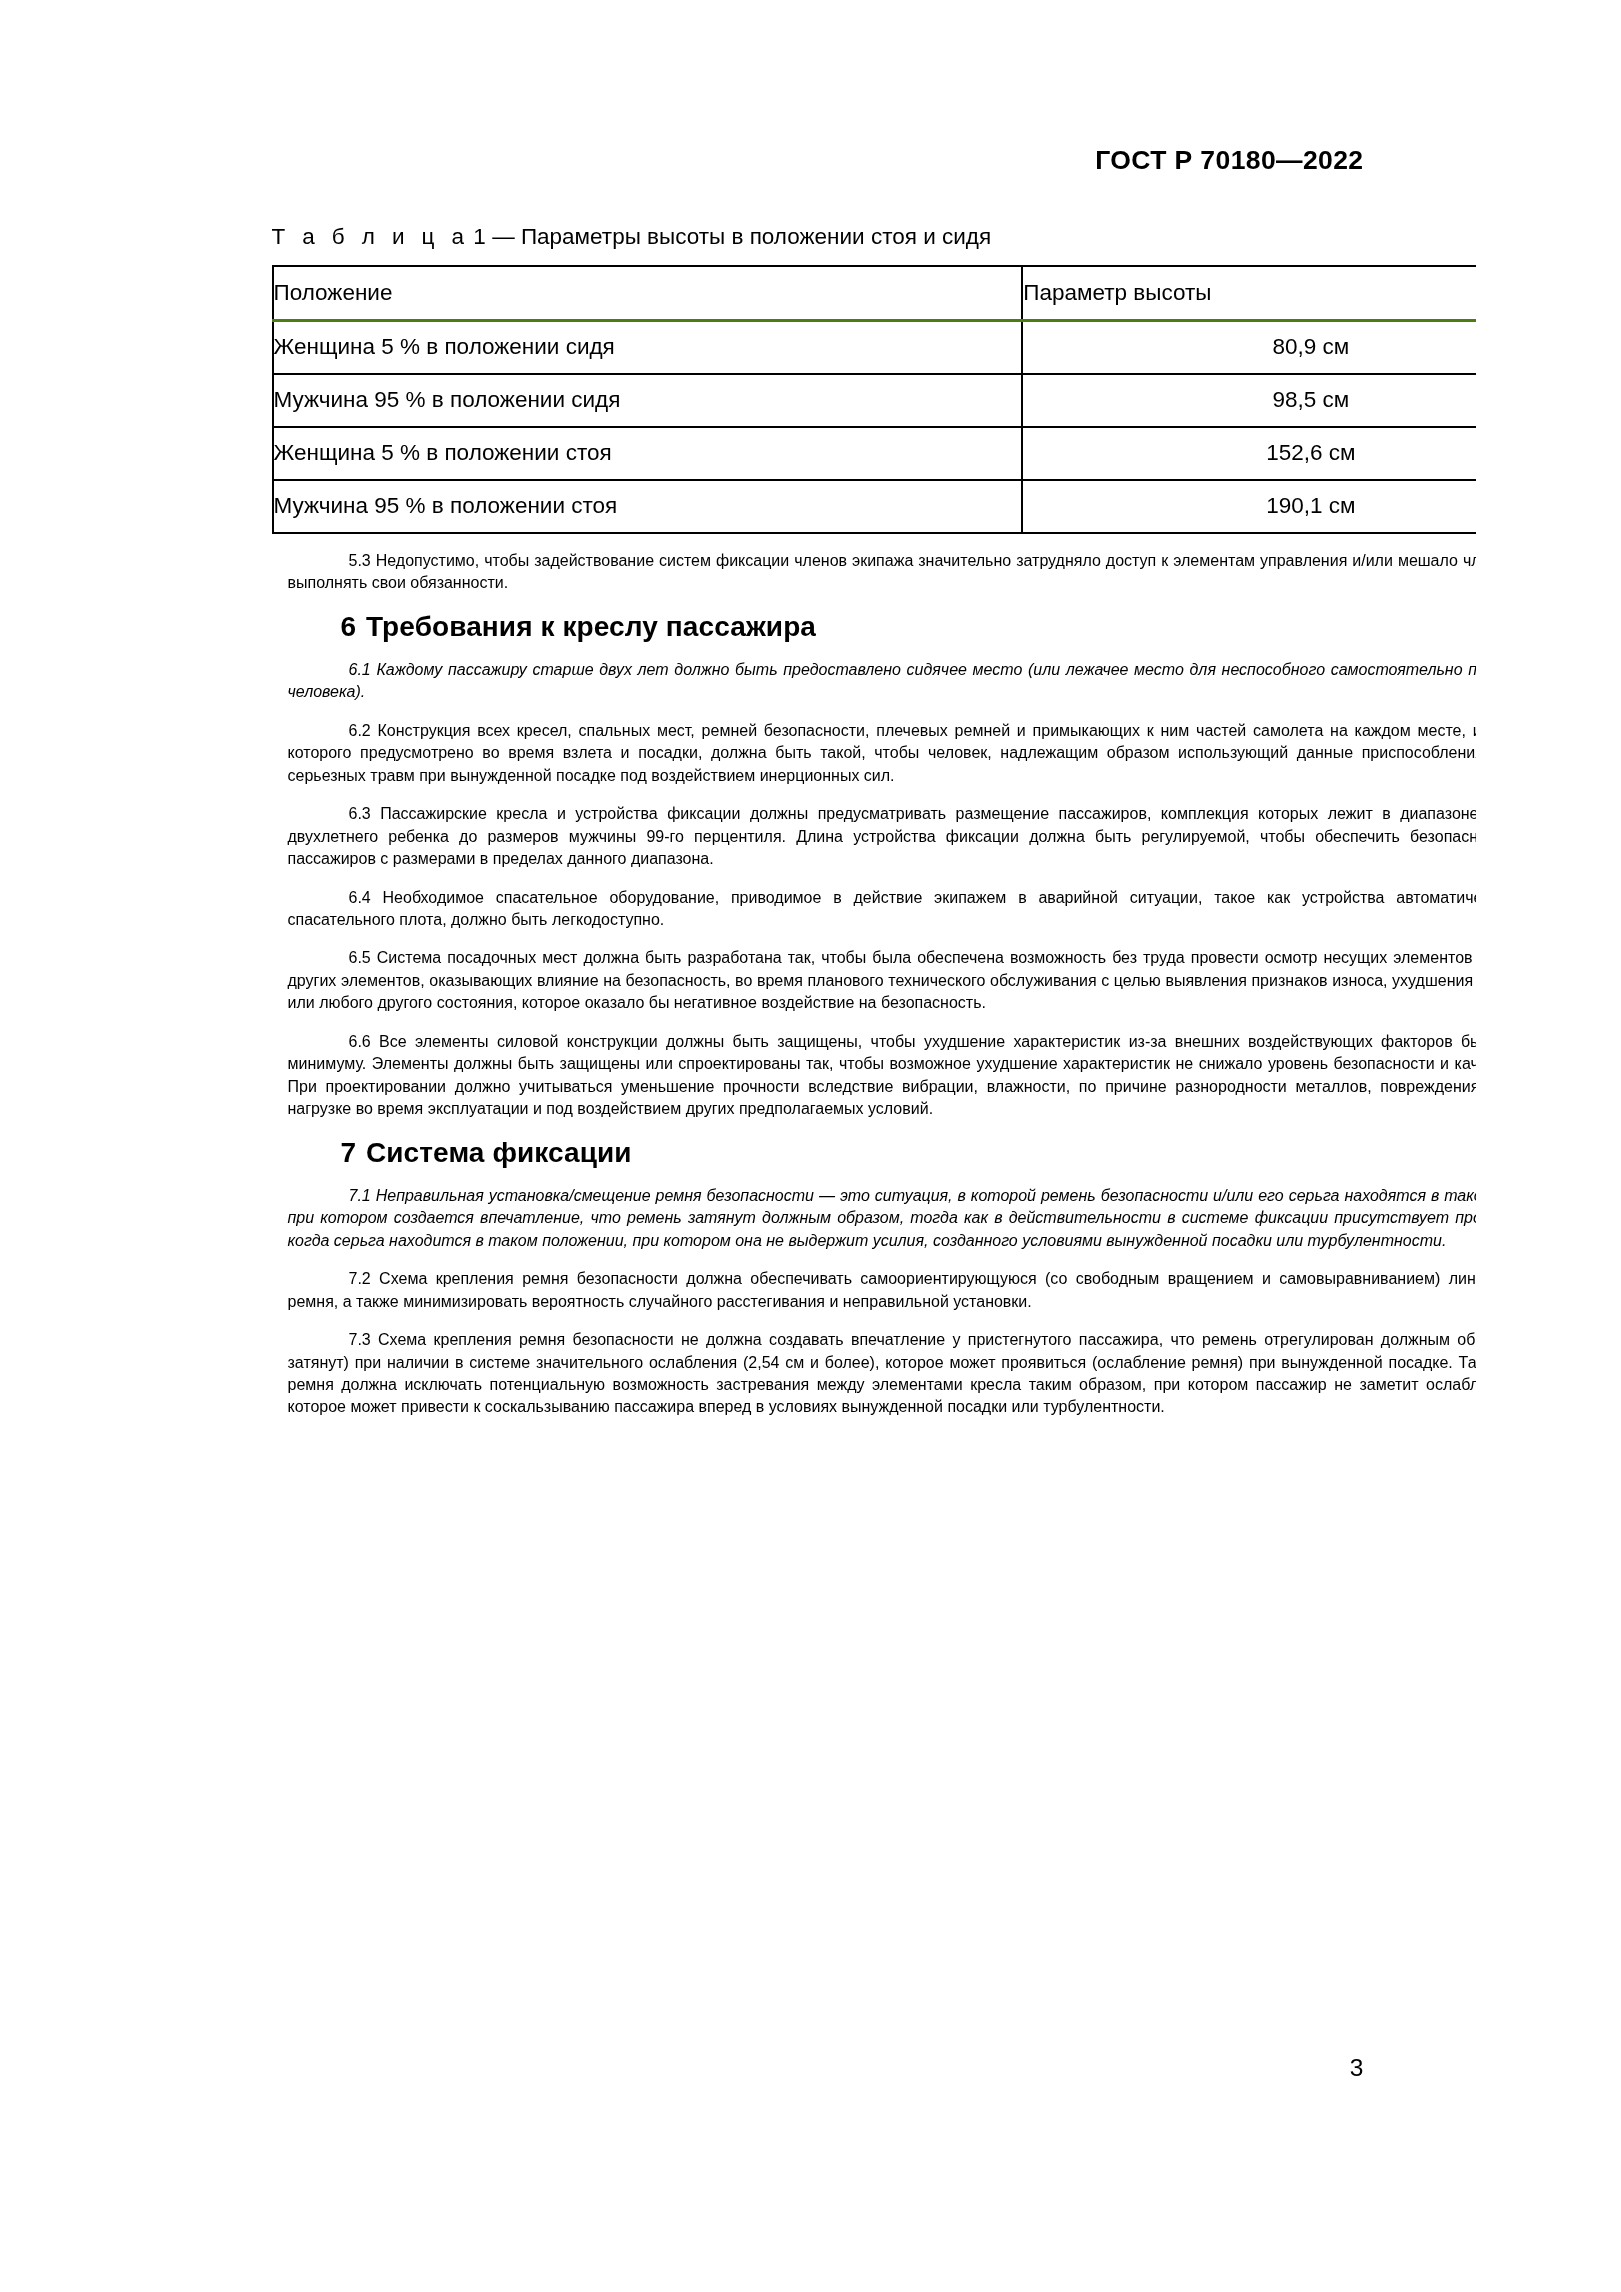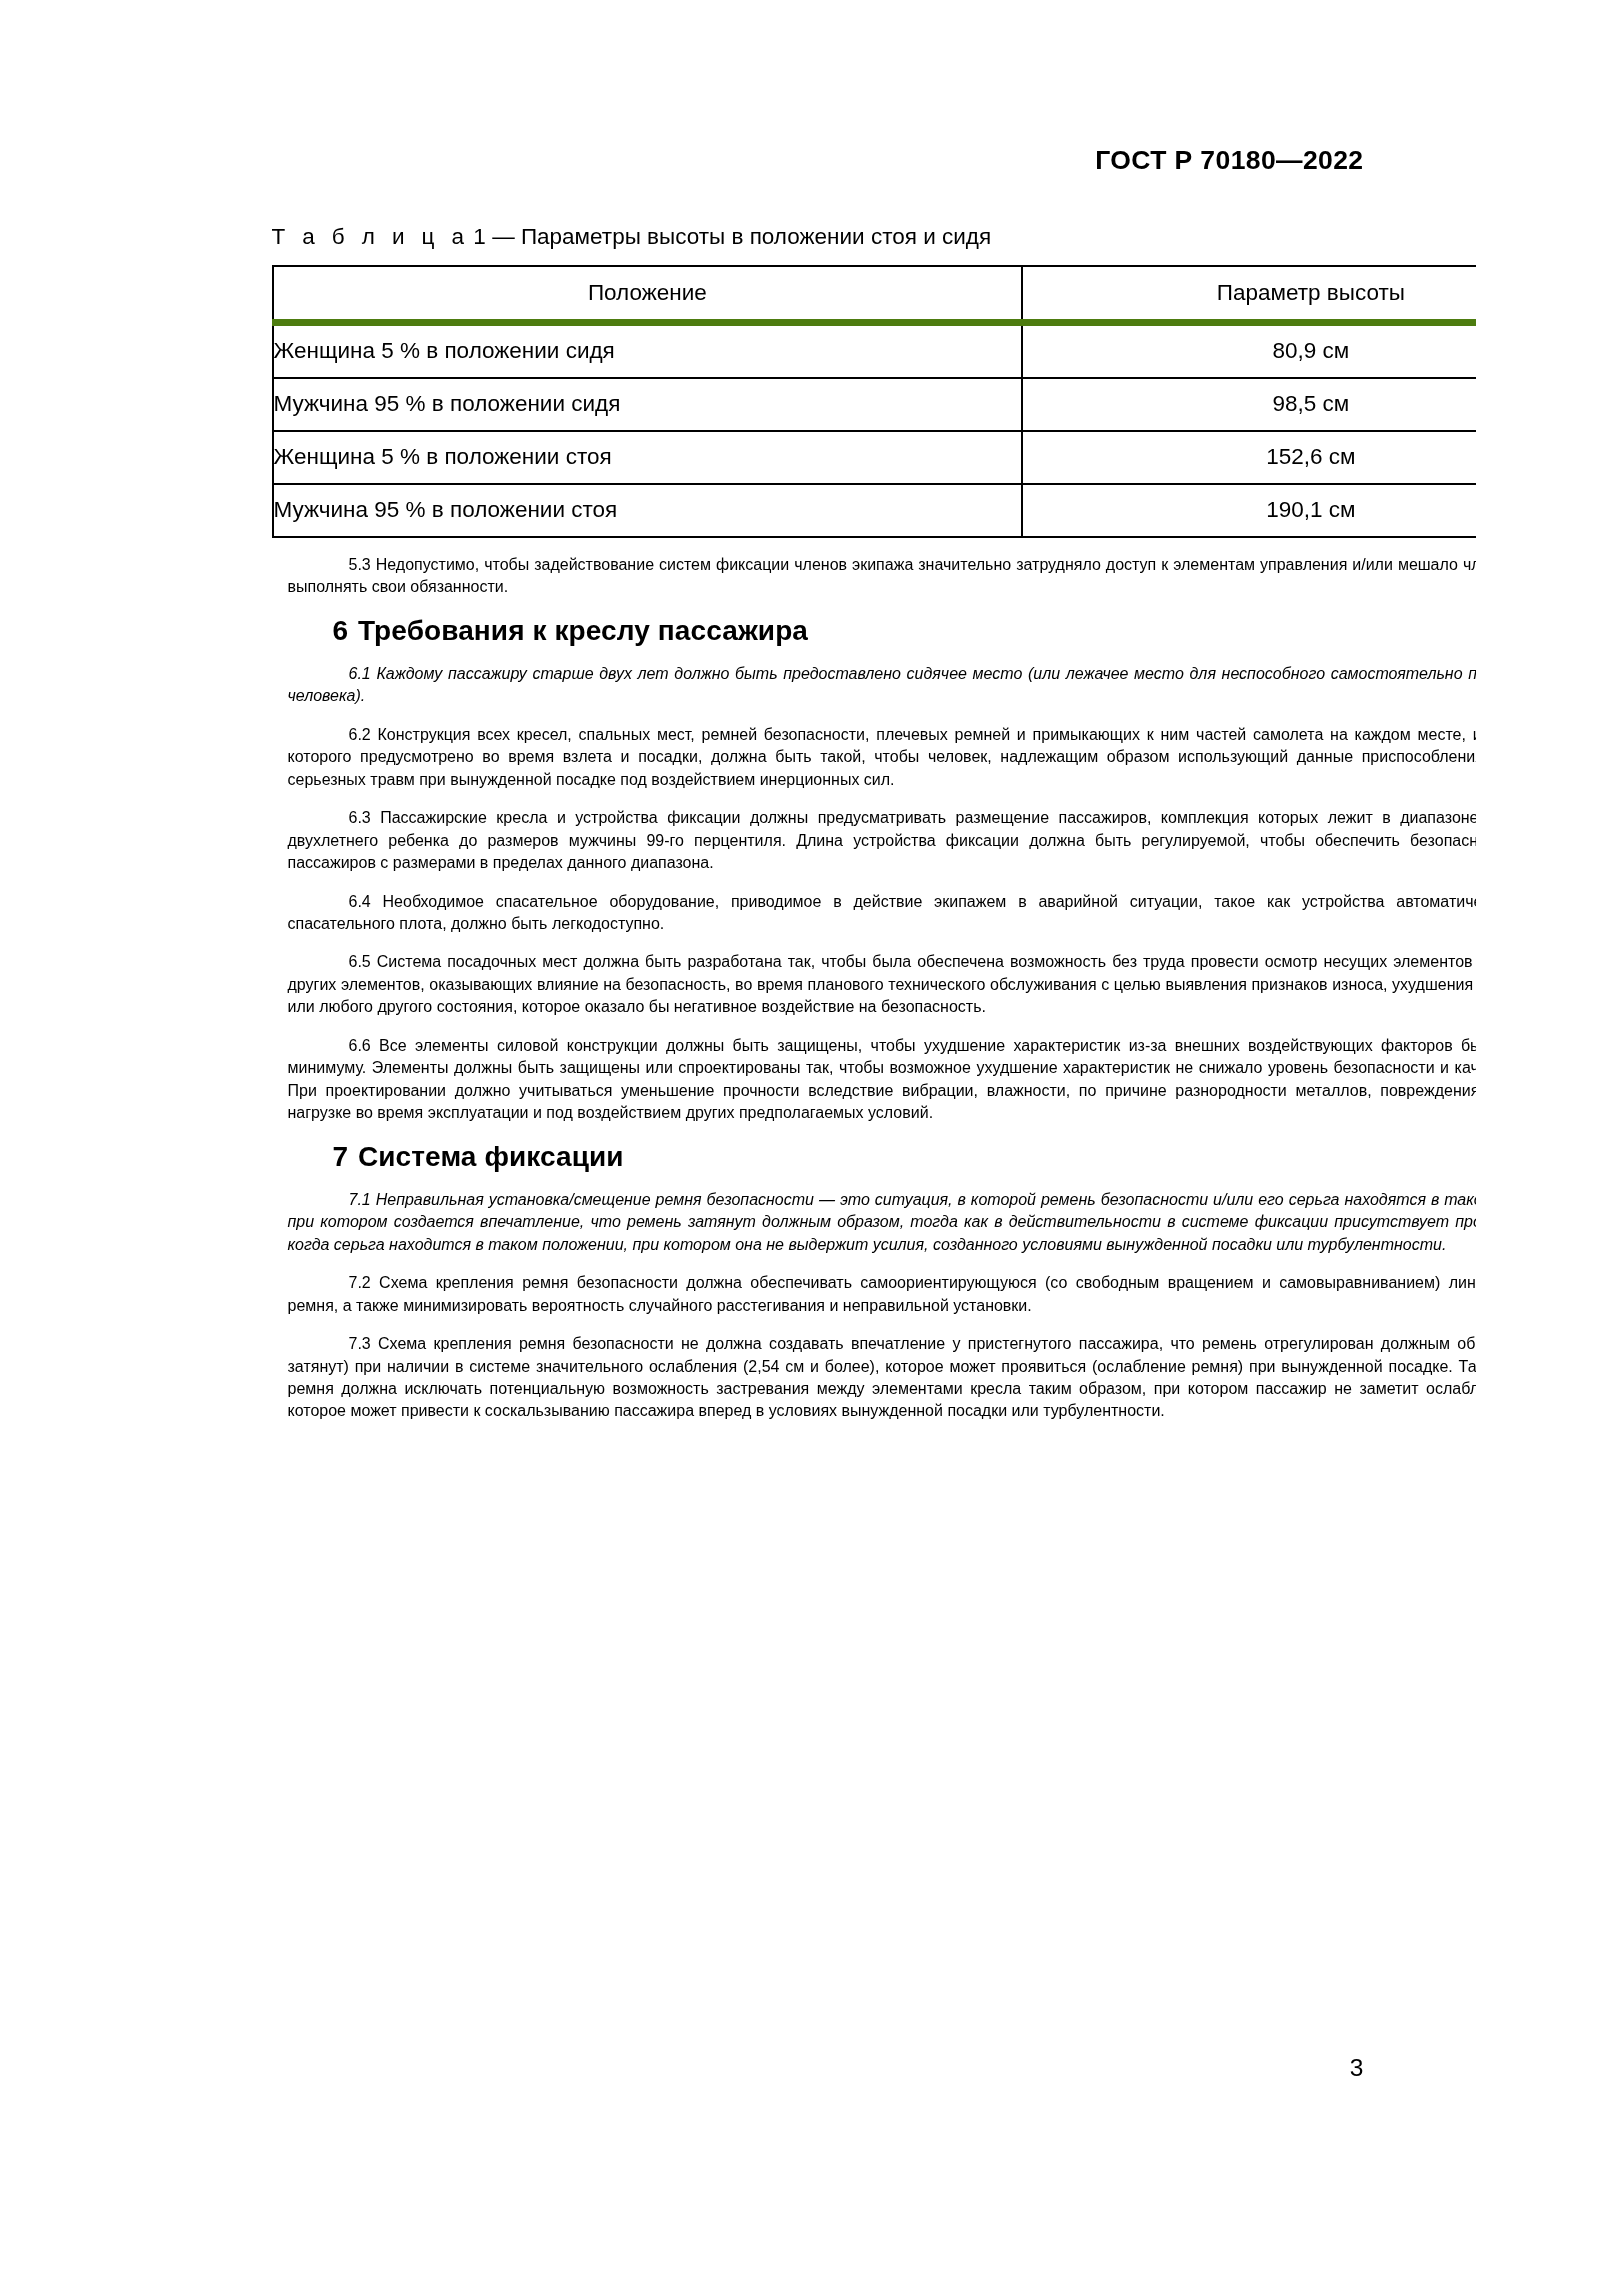--- a/index.html
+++ b/index.html
@@ -69,23 +69,23 @@
   table.params th,
   table.params td {
     border-left: 2px solid #000;
     border-right: 2px solid #000;
     padding: 0;
     vertical-align: middle;
     font-weight: normal;
   }
   table.params thead th {
     border-top: 2.9px solid #000;
-    border-bottom: 7px solid #4d7c0f;
+    border-bottom: 3px solid #4d7c0f;
     height: 52px;
-    text-align: center;
+    text-align: left;
     margin-top: 28px;
   }
   table.params tbody td {
     border-top: 2.9px solid #000;
     height: 51px;
   }
   table.params tbody tr:first-child td {
     border-top: 1px solid #a3a3a3;
   }
   table.params tbody tr:last-child td {
@@ -109,21 +109,21 @@
     text-indent: 61px;
     hyphens: manual;
   }
 
   .block-after-table { margin-top: 29px; }
 
   
   h2.section-heading {
     font-size: 28px;
     font-weight: bold;
-    margin: 4px;
+    margin: 12px;
     padding: 0;
     text-indent: 57px;
     letter-spacing: 0.1px;
   }
   h2.section-heading .sec-num { margin-right: 9.8px; }
 
   .gap-before-heading { margin-top: 45px; }
   .gap-after-heading  { margin-top: 39px; font-style: italic; }
 
   

